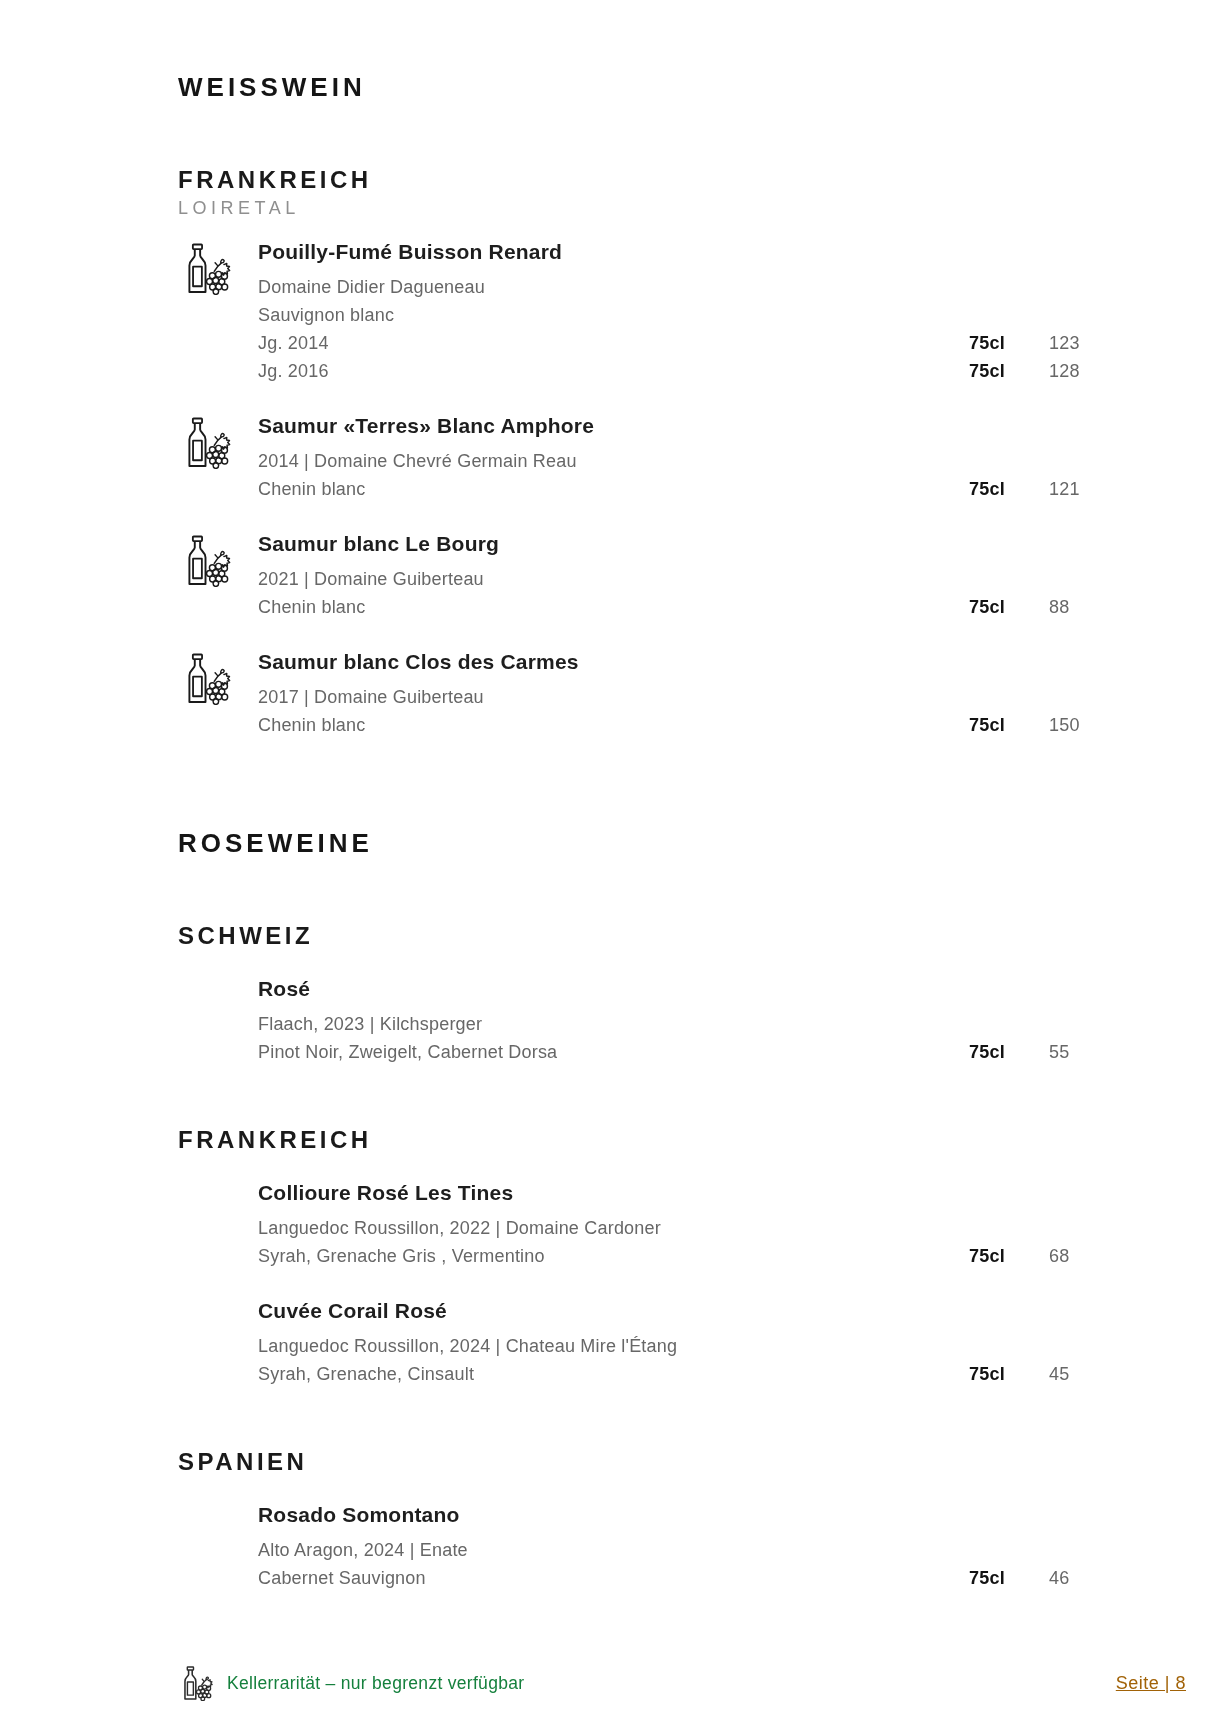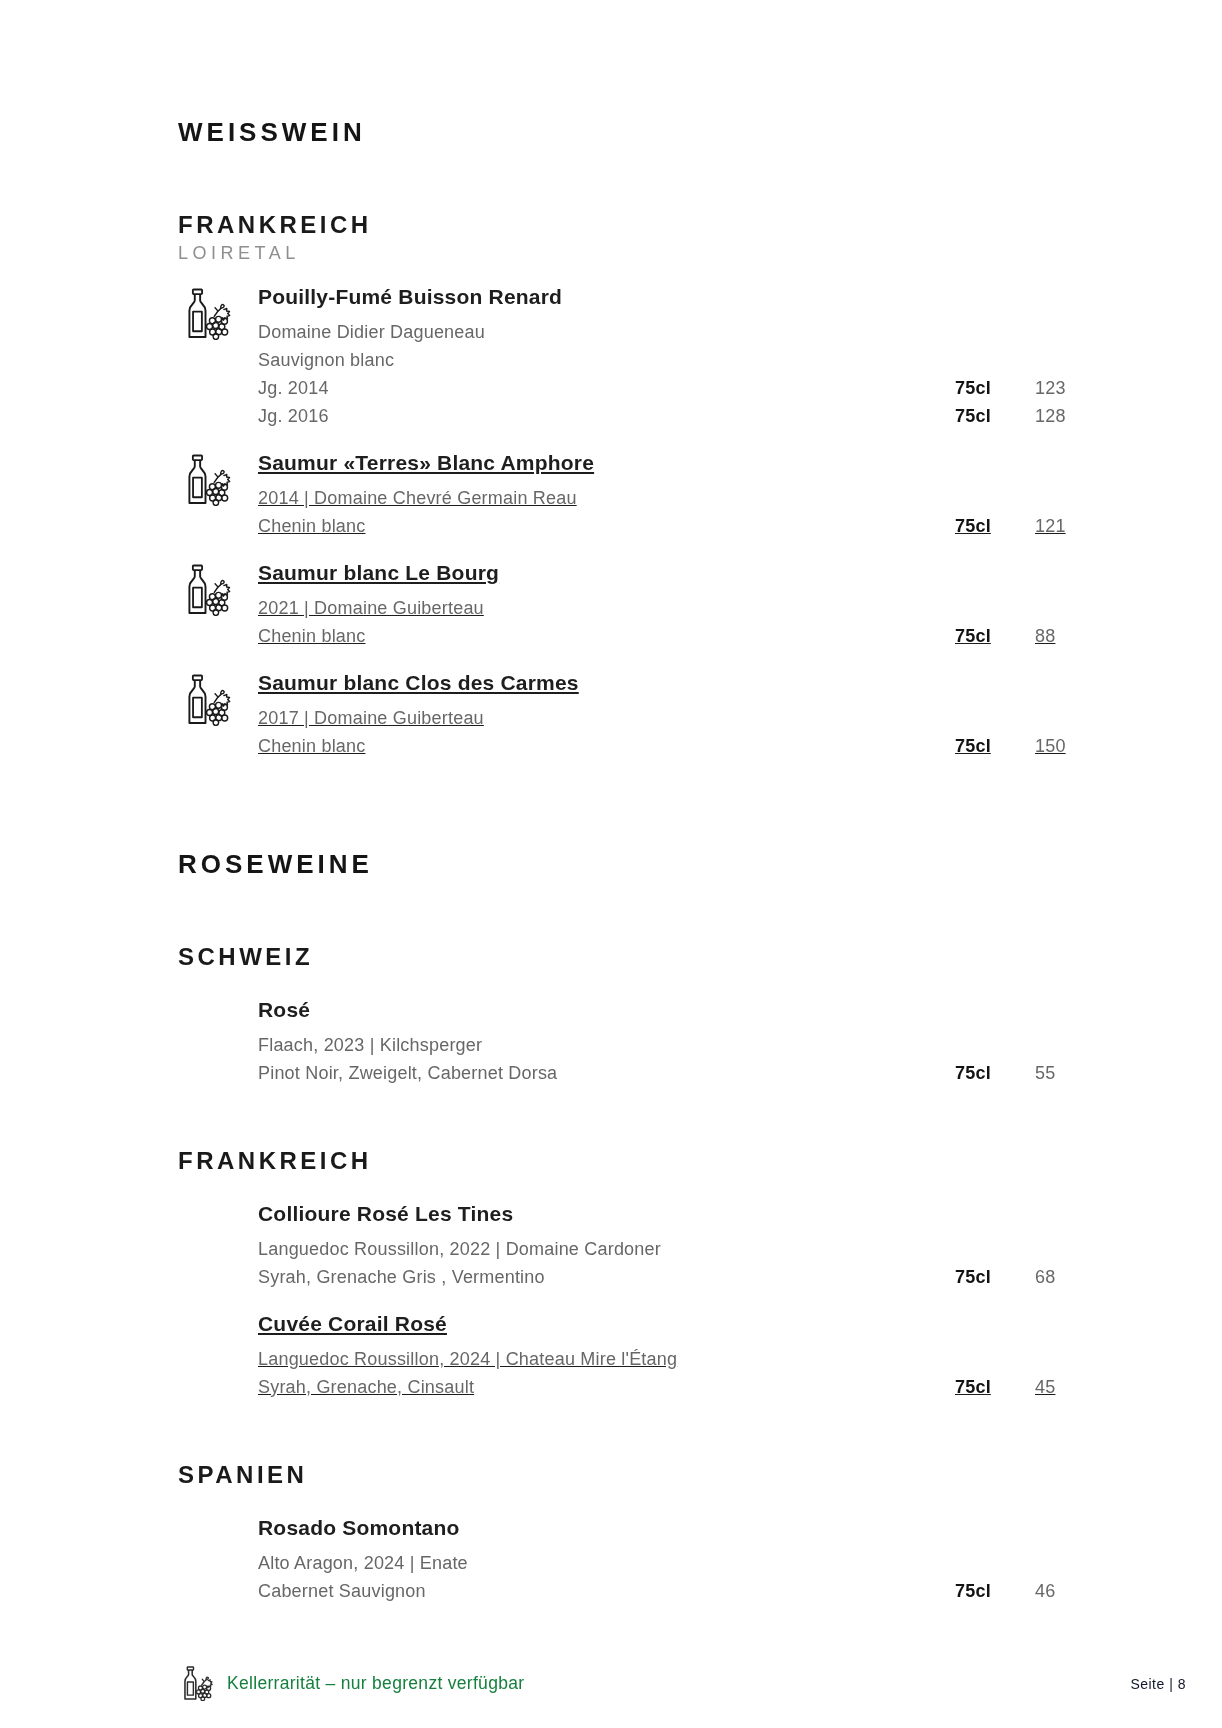--- a/index.html
+++ b/index.html
@@ -8,22 +8,22 @@
     width: 1222px;
     height: 1728px;
     margin: 0 auto;
     background: #ffffff;
     font-family: "Liberation Sans", sans-serif;
     color: #1d1d1d;
     overflow: hidden;
   }
   .content {
     position: absolute;
-    top: 0; left: 0; right: 14px;
-    padding: 117px 137px 0 178px;
+    top: 0; left: 0; right: 0;
+    padding: 72px 137px 0 178px;
   }
   .section-title {
     margin: 0 0 65px 0;
     font-size: 26px;
     line-height: 30px;
     font-weight: bold;
     letter-spacing: 4px;
     color: #151515;
   }
   .section + .section { margin-top: 89px; }
@@ -40,21 +40,21 @@
   }
   .subregion {
     margin: 4px 0 0 0;
     font-size: 18px;
     line-height: 24px;
     font-weight: normal;
     letter-spacing: 4.5px;
     color: #8f8f8f;
   }
   .wine { display: flex; }
-  .wine + .wine { margin-top: 20px; text-decoration: underline; }
+  .wine + .wine { margin-top: 28px; }
   .icon-col { flex: 0 0 80px; padding-top: 4px; }
   .rarity-icon svg { display: block; margin-left: 7px; }
   .wine-body { flex: 1 1 auto; min-width: 0; }
   .wine-name {
     margin: 0;
     font-size: 21px;
     line-height: 26px;
     font-weight: bold;
     letter-spacing: 0.2px;
     color: #1e1e1e;
@@ -73,21 +73,21 @@
   .footer {
     position: absolute;
     top: 1666px;
     left: 182px;
     right: 36px;
     display: flex;
     align-items: center;
   }
   .f-icon svg { display: block; }
   .f-legend { margin-left: 14px; font-size: 17.5px; color: #15803d; letter-spacing: 0.3px; }
-  .f-page { margin-left: auto; font-size: 14px; color: #0f172a; letter-spacing: 0.5px; }
+  .f-page { margin-left: auto; font-size: 18px; color: #a16207; letter-spacing: 0.5px; text-decoration: underline; }
 </style>
 </head>
 <body>
 
 <div class="page">
   <main class="content" id="menu-root">
       <section class="section">
     <h1 class="section-title">WEISSWEIN</h1>
     <div class="groups">
           <div class="group">

